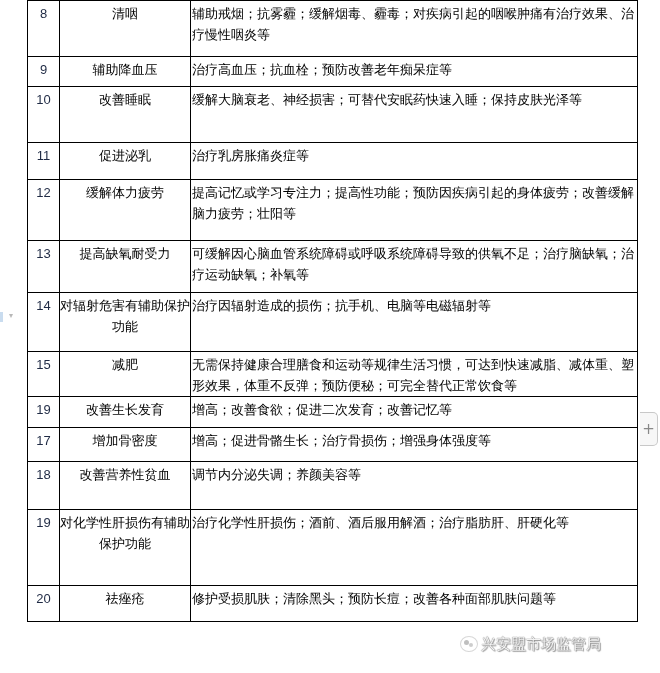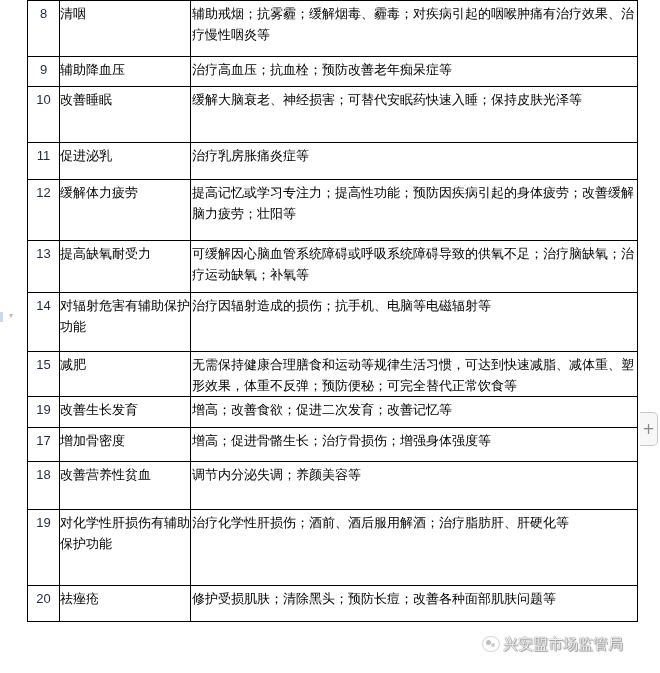--- a/index.html
+++ b/index.html
@@ -38,20 +38,21 @@
     .col-name { width: 131px; }
     .col-desc { width: 447px; }
     .cell-num {
       text-align: center;
       padding-top: 2px !important;
       color: #1f2a44;
       font-family: "Liberation Sans", sans-serif;
       font-size: 13px;
     }
     .cell-name {
+      text-align: center;
       padding-top: 2px !important;
       font-size: 13.5px;
       letter-spacing: 0px;
     }
     .cell-desc {
       padding-top: 2px !important;
       padding-left: 1px !important;
       font-size: 13.5px;
       text-align: left;
       white-space: normal;
@@ -92,21 +93,21 @@
       background: #f7f7f7;
       color: #888;
       font-size: 15px;
       line-height: 32px;
       text-align: center;
       font-family: "DejaVu Sans", sans-serif;
       box-sizing: border-box;
     }
     .watermark {
       position: absolute;
-      left: 482px;
+      left: 460px;
       top: 634px;
       height: 20px;
       display: flex;
       align-items: center;
       gap: 3px;
       opacity: 0.85;
       pointer-events: none;
     }
     .watermark-icon {
       width: 16px;

